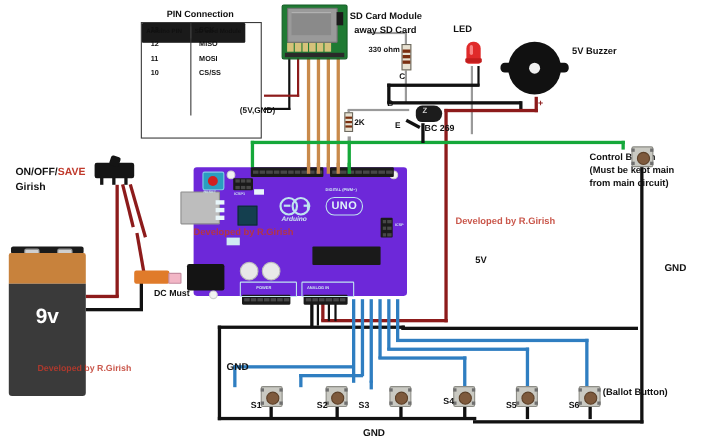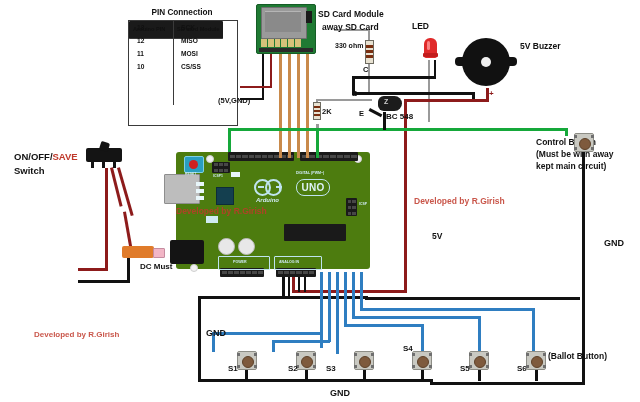--- a/index.html
+++ b/index.html
@@ -112,21 +112,21 @@
         border:1px solid #8f8f8f;border-radius:2px;}
 
   
   #dcj{position:absolute;left:122px;top:246px;width:32px;height:12px;
        background:#e07b2a;border-radius:2px;}
   #dcjtip{position:absolute;left:31px;top:2px;width:10px;height:8px;
           background:#f2b6c6;border:1px solid #c58ca0;border-radius:1px;}
 
   
   #ard{position:absolute;left:176px;top:152px;width:194px;height:117px;
-       background:#4d7c0f;border-radius:3px;}
+       background:#6d28d9;border-radius:3px;}
   #ard .sc{position:absolute;border:1px solid #bfe4ef;}
   .hdr{position:absolute;background:#1a1a1a;border-radius:1px;display:flex;
        align-items:center;padding:0 1px;box-sizing:border-box;}
   .hdr i{flex:1;height:3px;background:#474747;margin:0 0.5px;display:block;}
   #usb{position:absolute;left:-12px;top:22px;width:34px;height:28px;
        background:#bdbdbd;border:1px solid #8e8e8e;border-radius:1px;}
   #pwrjack{position:absolute;left:-6px;top:88px;width:34px;height:24px;
            background:#141414;border-radius:2px;}
   #rst{position:absolute;left:8px;top:4px;width:18px;height:15px;
        background:#2a9ec0;border:1px solid #7fd0e4;border-radius:2px;}
@@ -319,21 +319,21 @@
   <div class="res v" id="res330">
     <div class="b1" style="top:4px;height:3px;"></div>
     <div class="b2" style="top:9px;height:3px;"></div>
     <div class="b3" style="top:14px;height:3px;"></div>
   </div>
   <div class="lbl" style="left:335px;top:42px;font-size:7px;">330 ohm</div>
 
   <div id="tr">
     <span>Z</span>
   </div>
-  <div class="lbl" style="left:386px;top:112px;font-size:8px;">BC 548</div>
+  <div class="lbl" style="left:386px;top:112px;font-size:8px;">BC 269</div>
   <div class="lbl" style="left:352px;top:90px;font-size:7.5px;">B</div>
   <div class="lbl" style="left:363px;top:66px;font-size:7.5px;">C</div>
   <div class="lbl" style="left:359px;top:110px;font-size:7.5px;">E</div>
 
   <div class="w blk" style="left:370px;top:108px;width:14px;height:3px;transform:rotate(28deg);transform-origin:left top;"></div>
   <div class="w blk" style="left:383px;top:112px;width:3px;height:18px;"></div>
 
   <div id="led">
     <div id="ledbody">
         <div id="ledhi"></div>
@@ -351,22 +351,30 @@
   <div class="lbl" style="left:520px;top:42px;font-size:8.5px;">5V Buzzer</div>
   <div class="lbl" style="left:489px;top:89px;font-size:8px;color:#8d1b1b;">+</div>
 
   <div id="sw">
     <div id="swlev"></div>
     <div id="swp1"></div>
     <div id="swp2"></div>
     <div id="swp3"></div>
   </div>
   <div class="lbl" style="left:14px;top:152px;font-size:9.5px;"><span>ON/OFF/</span><span class="red">SAVE</span></div>
-  <div class="lbl" style="left:14px;top:166px;font-size:9.5px;">Switch</div>
-
+  <div class="lbl" style="left:14px;top:166px;font-size:9.5px;">Girish</div>
+
+  <div id="bat">
+    <div id="batcap"></div>
+    <div class="term" style="left:14px;"></div>
+    <div class="term" style="left:44px;"></div>
+    <div id="battop"></div>
+    <div id="batbody"></div>
+    <div id="batlbl">9v</div>
+  </div>
 
   <div id="dcj">
     <div id="dcjtip"></div>
   </div>
   <div class="lbl" style="left:140px;top:262px;font-size:8px;">DC Must</div>
 
   <div id="ard">
     <div id="usb"></div>
     <div id="pwrjack"></div>
 
@@ -480,22 +488,22 @@
     <div class="sc" style="left:20px;top:44px;width:8px;height:4px;background:#e8f6fa;border:none;"></div>
   </div>
 
   <div class="w org" style="left:279px;top:148px;width:3px;height:10px;"></div>
   <div class="w org" style="left:288px;top:148px;width:3px;height:10px;"></div>
   <div class="w org" style="left:297px;top:148px;width:3px;height:10px;"></div>
   <div class="w org" style="left:306px;top:148px;width:3px;height:10px;"></div>
   <div class="w grn" style="left:316px;top:148px;width:3px;height:10px;"></div>
 
   <div class="lbl" style="left:536px;top:138px;font-size:8.5px;">Control Button</div>
-  <div class="lbl" style="left:536px;top:150px;font-size:8.5px;">(Must be with away</div>
-  <div class="lbl" style="left:536px;top:162px;font-size:8.5px;">kept main circuit)</div>
+  <div class="lbl" style="left:536px;top:150px;font-size:8.5px;">(Must be kept main</div>
+  <div class="lbl" style="left:536px;top:162px;font-size:8.5px;">from main circuit)</div>
 
   <div class="tact" style="left:574px;top:133px;">
     <div class="lg tl"></div>
       <div class="lg tr"></div>
       <div class="lg bl"></div>
       <div class="lg br"></div>
     <div class="bt"></div>
   </div>
 
   <div class="tact" style="left:237px;top:351px;">
@@ -537,21 +545,21 @@
     <div class="lg tl"></div>
       <div class="lg tr"></div>
       <div class="lg bl"></div>
       <div class="lg br"></div>
     <div class="bt"></div>
   </div>
 
   <div class="lbl" style="left:228px;top:364px;font-size:8px;">S1</div>
   <div class="lbl" style="left:288px;top:364px;font-size:8px;">S2</div>
   <div class="lbl" style="left:326px;top:364px;font-size:8px;">S3</div>
-  <div class="lbl" style="left:403px;top:344px;font-size:8px;">S4</div>
+  <div class="lbl" style="left:403px;top:360px;font-size:8px;">S4</div>
   <div class="lbl" style="left:460px;top:364px;font-size:8px;">S5</div>
   <div class="lbl" style="left:517px;top:364px;font-size:8px;">S6</div>
 
   <div class="lbl" style="left:548px;top:352px;font-size:8.5px;">(Ballot Button)</div>
 
   <div class="lbl" style="left:206px;top:328px;font-size:9px;">GND</div>
   <div class="lbl" style="left:330px;top:388px;font-size:9px;">GND</div>
   <div class="lbl" style="left:604px;top:238px;font-size:9px;">GND</div>
   <div class="lbl" style="left:432px;top:232px;font-size:8.5px;">5V</div>
 

